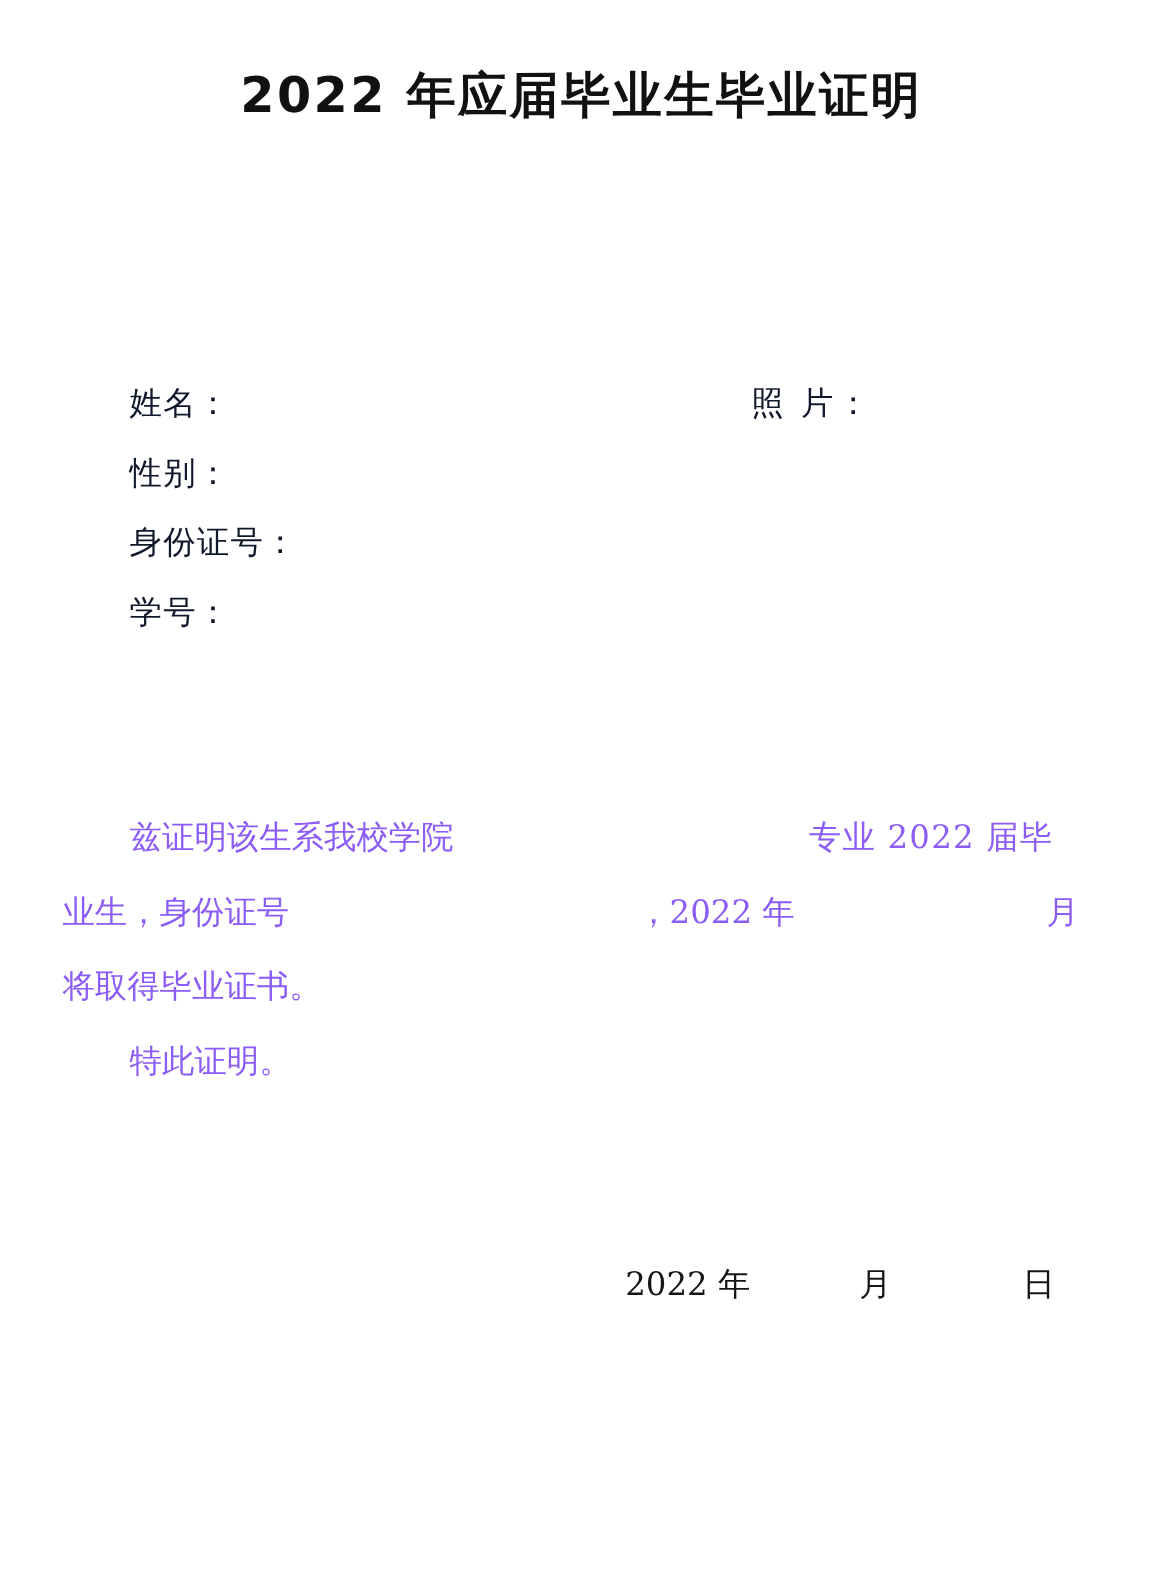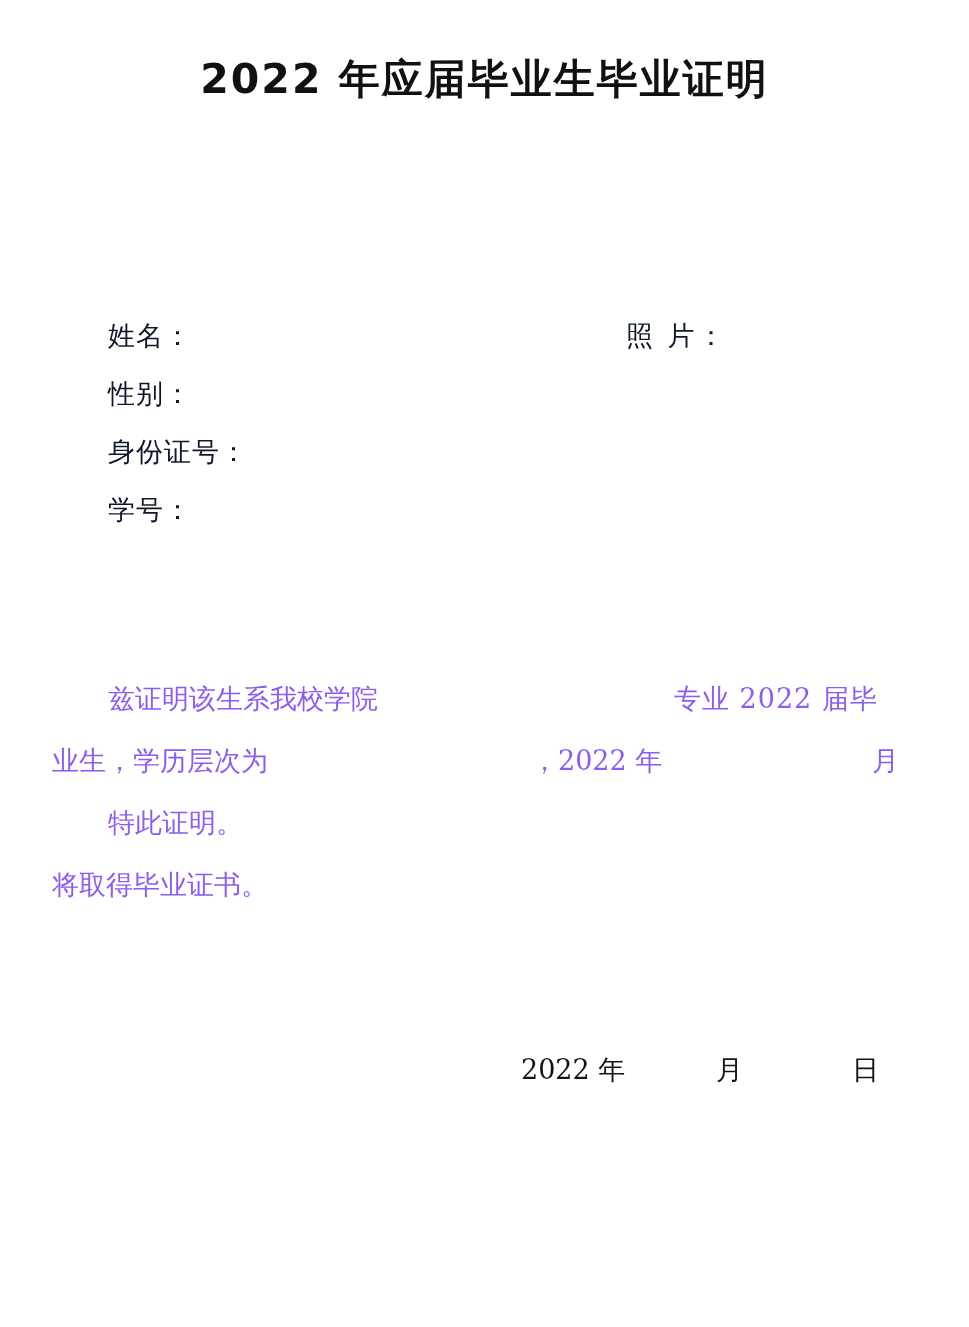--- a/index.html
+++ b/index.html
@@ -166,31 +166,31 @@
   </div>
 
   <div class="body-text">
 
     <div class="para-line">
       <span class="seg l1-a">兹证明该生系我校学院</span>
       <span class="seg l1-b">专业 2022 届毕</span>
     </div>
 
     <div class="para-line">
-      <span class="seg l2-a">业生，学历层次为</span>
+      <span class="seg l2-a">业生，身份证号</span>
       <span class="seg l2-b">，2022 年</span>
       <span class="seg l2-c">月</span>
     </div>
 
     <div class="para-line">
+      <span class="seg l3-a">将取得毕业证书。</span>
+    </div>
+
+    <div class="para-line">
       <span class="seg l4-a">特此证明。</span>
-    </div>
-
-    <div class="para-line">
-      <span class="seg l3-a">将取得毕业证书。</span>
     </div>
 
   </div>
 
   <div class="date-line">
     <span class="date-year">2022 年</span>
     <span class="date-month">月</span>
     <span class="date-day">日</span>
   </div>
 

